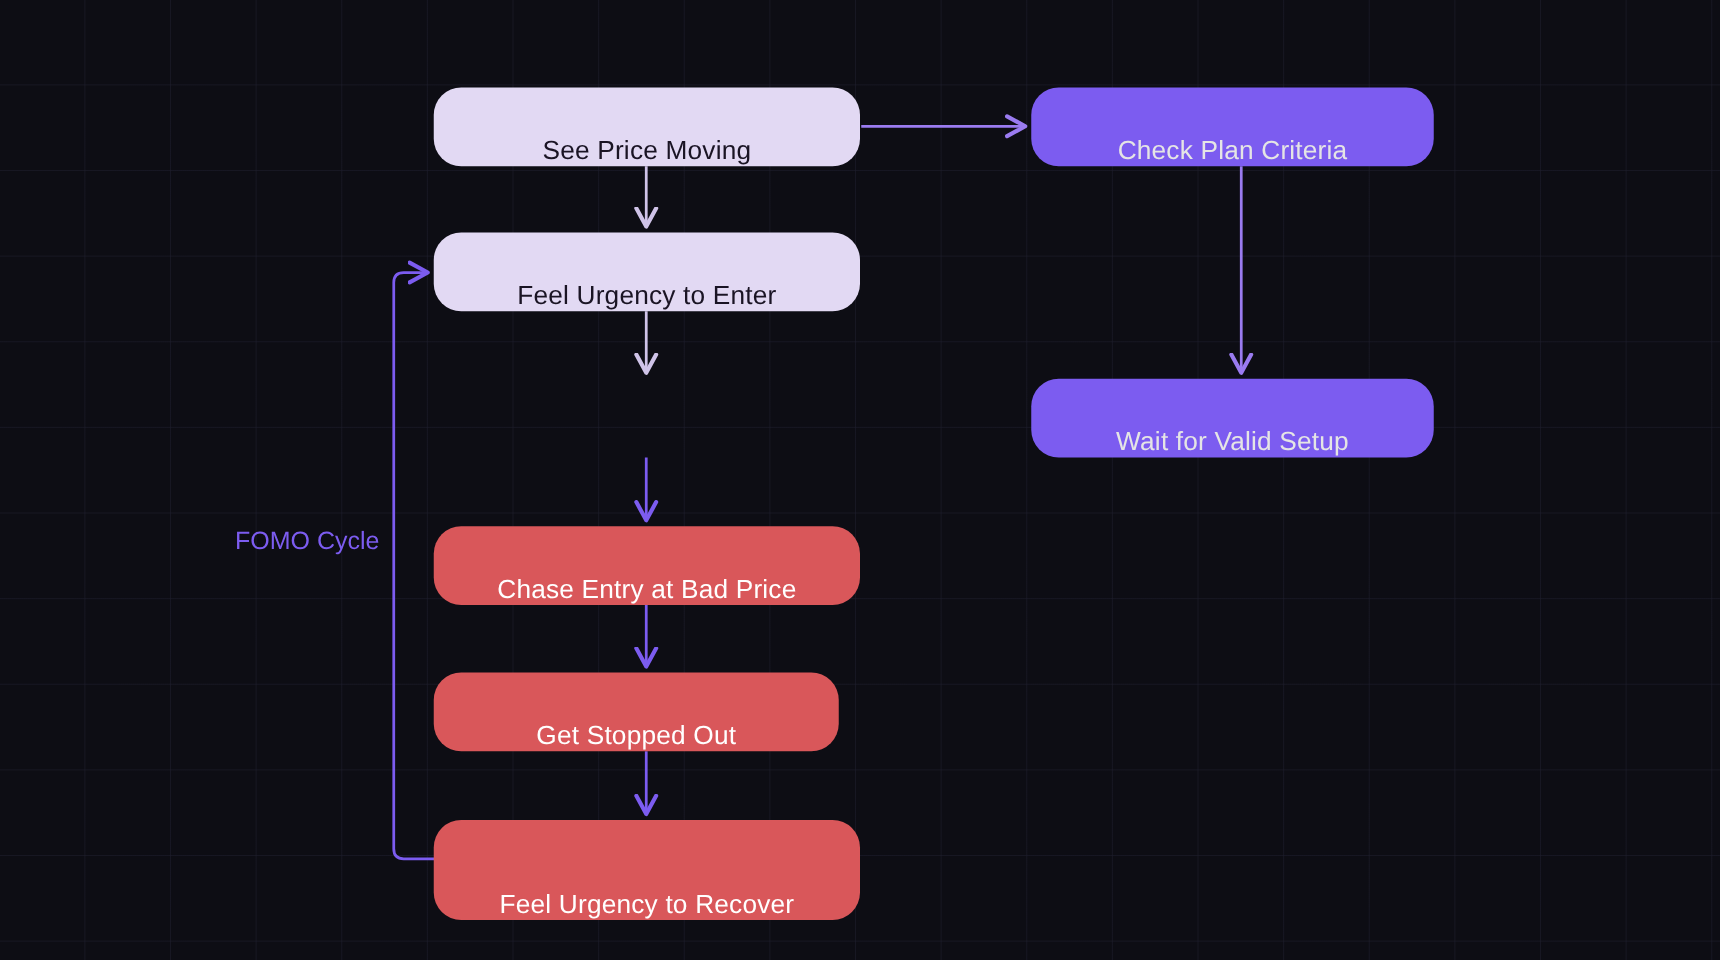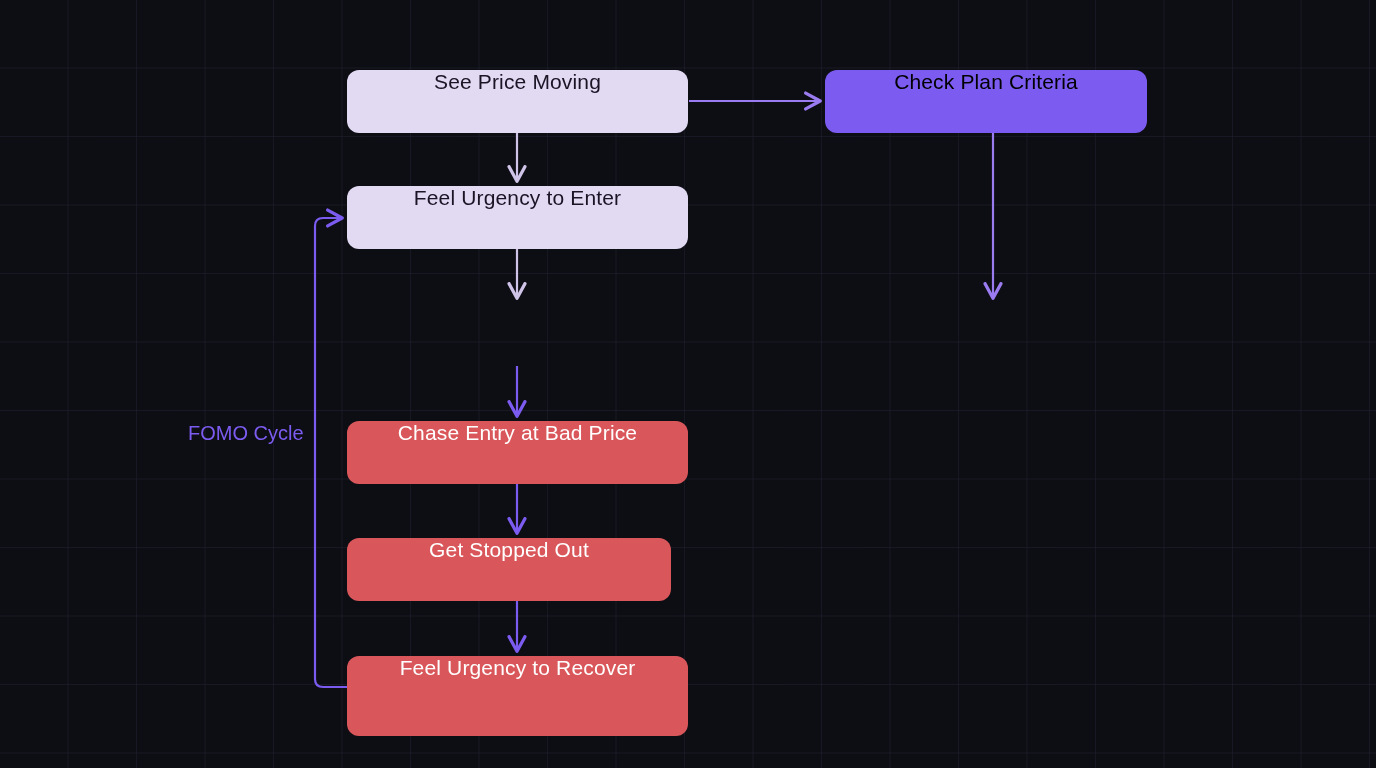--- a/index.html
+++ b/index.html
@@ -27,37 +27,37 @@
   }
   #edge-layer {
     position: absolute;
     inset: 0;
     width: 1376px;
     height: 768px;
   }
   .node {
     position: absolute;
     display: flex;
-    align-items: flex-start;
+    align-items: flex-end;
     justify-content: center;
-    border-radius: 12px;
+    border-radius: 22px;
     box-sizing: border-box;
     font-size: 21px;
     font-weight: 400;
     letter-spacing: 0.15px;
     white-space: nowrap;
     user-select: none;
   }
   .node-lavender {
     background: #e2d9f3;
     color: #1a1424;
   }
   .node-purple {
     background: #7c5cf0;
-    color: #000000;
+    color: #e5e5e5;
   }
   .node-red {
     background: #d9575a;
     color: #ffffff;
   }
   .edge-label {
     position: absolute;
     font-size: 20px;
     color: #7c5cf0;
     white-space: nowrap;
@@ -107,20 +107,23 @@
 
   <div class="node node-purple" style="left:825px; top:70px; width:322px; height:63px;">
     <span>Check Plan Criteria</span>
   </div>
 
   <div class="node node-lavender" style="left:347px; top:186px; width:341px; height:63px;">
     <span>Feel Urgency to Enter</span>
   </div>
 
 
+  <div class="node node-purple" style="left:825px; top:303px; width:322px; height:63px;">
+    <span>Wait for Valid Setup</span>
+  </div>
 
   <div class="node node-red" style="left:347px; top:421px; width:341px; height:63px;">
     <span>Chase Entry at Bad Price</span>
   </div>
 
   <div class="node node-red" style="left:347px; top:538px; width:324px; height:63px;">
     <span>Get Stopped Out</span>
   </div>
 
   <div class="node node-red" style="left:347px; top:656px; width:341px; height:80px;">

